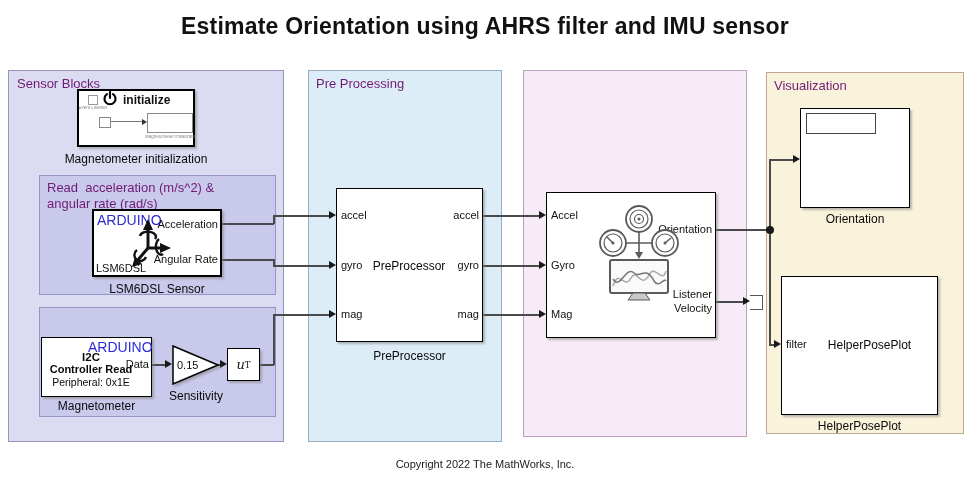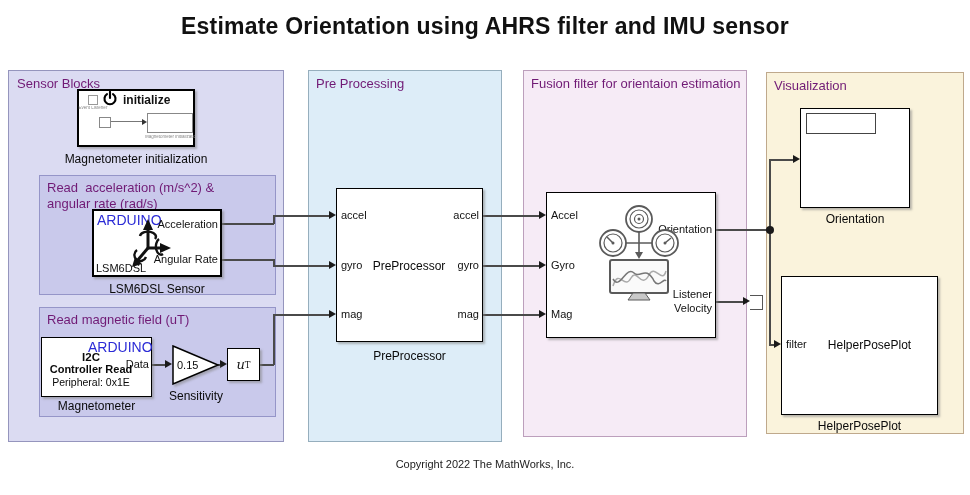--- a/index.html
+++ b/index.html
@@ -41,31 +41,29 @@
   <div class="title">Estimate Orientation using AHRS filter and IMU sensor</div>
   <div class="copyright">Copyright 2022 The MathWorks, Inc.</div>
 
   <div class="region" style="left:8px;top:70px;width:274px;height:370px;background:#dbdbf2;border-color:#9595bd;"></div>
   <div class="rlabel" style="left:17px;top:76px;">Sensor Blocks</div>
 
   <div class="region" style="left:308px;top:70px;width:192px;height:370px;background:#ddedf8;border-color:#96aebd;"></div>
   <div class="rlabel" style="left:316px;top:76px;">Pre Processing</div>
 
   <div class="region" style="left:523px;top:70px;width:222px;height:365px;background:#f6ebf6;border-color:#bc9fbc;"></div>
-  <div class="rlabel" style="left:531px;top:76px;">Fusion filter for orientaion estimation</div>
 
   <div class="region" style="left:766px;top:72px;width:196px;height:360px;background:#faf3dc;border-color:#bfa98c;"></div>
   <div class="rlabel" style="left:774px;top:78px;">Visualization</div>
 
   <div class="region" style="left:39px;top:175px;width:235px;height:118px;background:#c9c9eb;border-color:#9595c8;"></div>
   <div class="rlabel" style="left:47px;top:180px;width:220px;">Read  acceleration (m/s^2) &amp;
 angular rate (rad/s)</div>
 
   <div class="region" style="left:39px;top:307px;width:235px;height:108px;background:#c9c9eb;border-color:#9595c8;"></div>
-  <div class="rlabel" style="left:47px;top:312px;">Read magnetic field (uT)</div>
 
   <div class="wh" style="left:222px;top:223px;width:52px;"></div>
   <div class="wv" style="left:273px;top:215px;height:9px;"></div>
   <div class="wh" style="left:273px;top:215px;width:57px;"></div>
   <div class="arr" style="left:329px;top:211px;"></div>
 
   <div class="wh" style="left:222px;top:259px;width:52px;"></div>
   <div class="wv" style="left:273px;top:259px;height:8px;"></div>
   <div class="wh" style="left:273px;top:265px;width:57px;"></div>
   <div class="arr" style="left:329px;top:261px;"></div>

